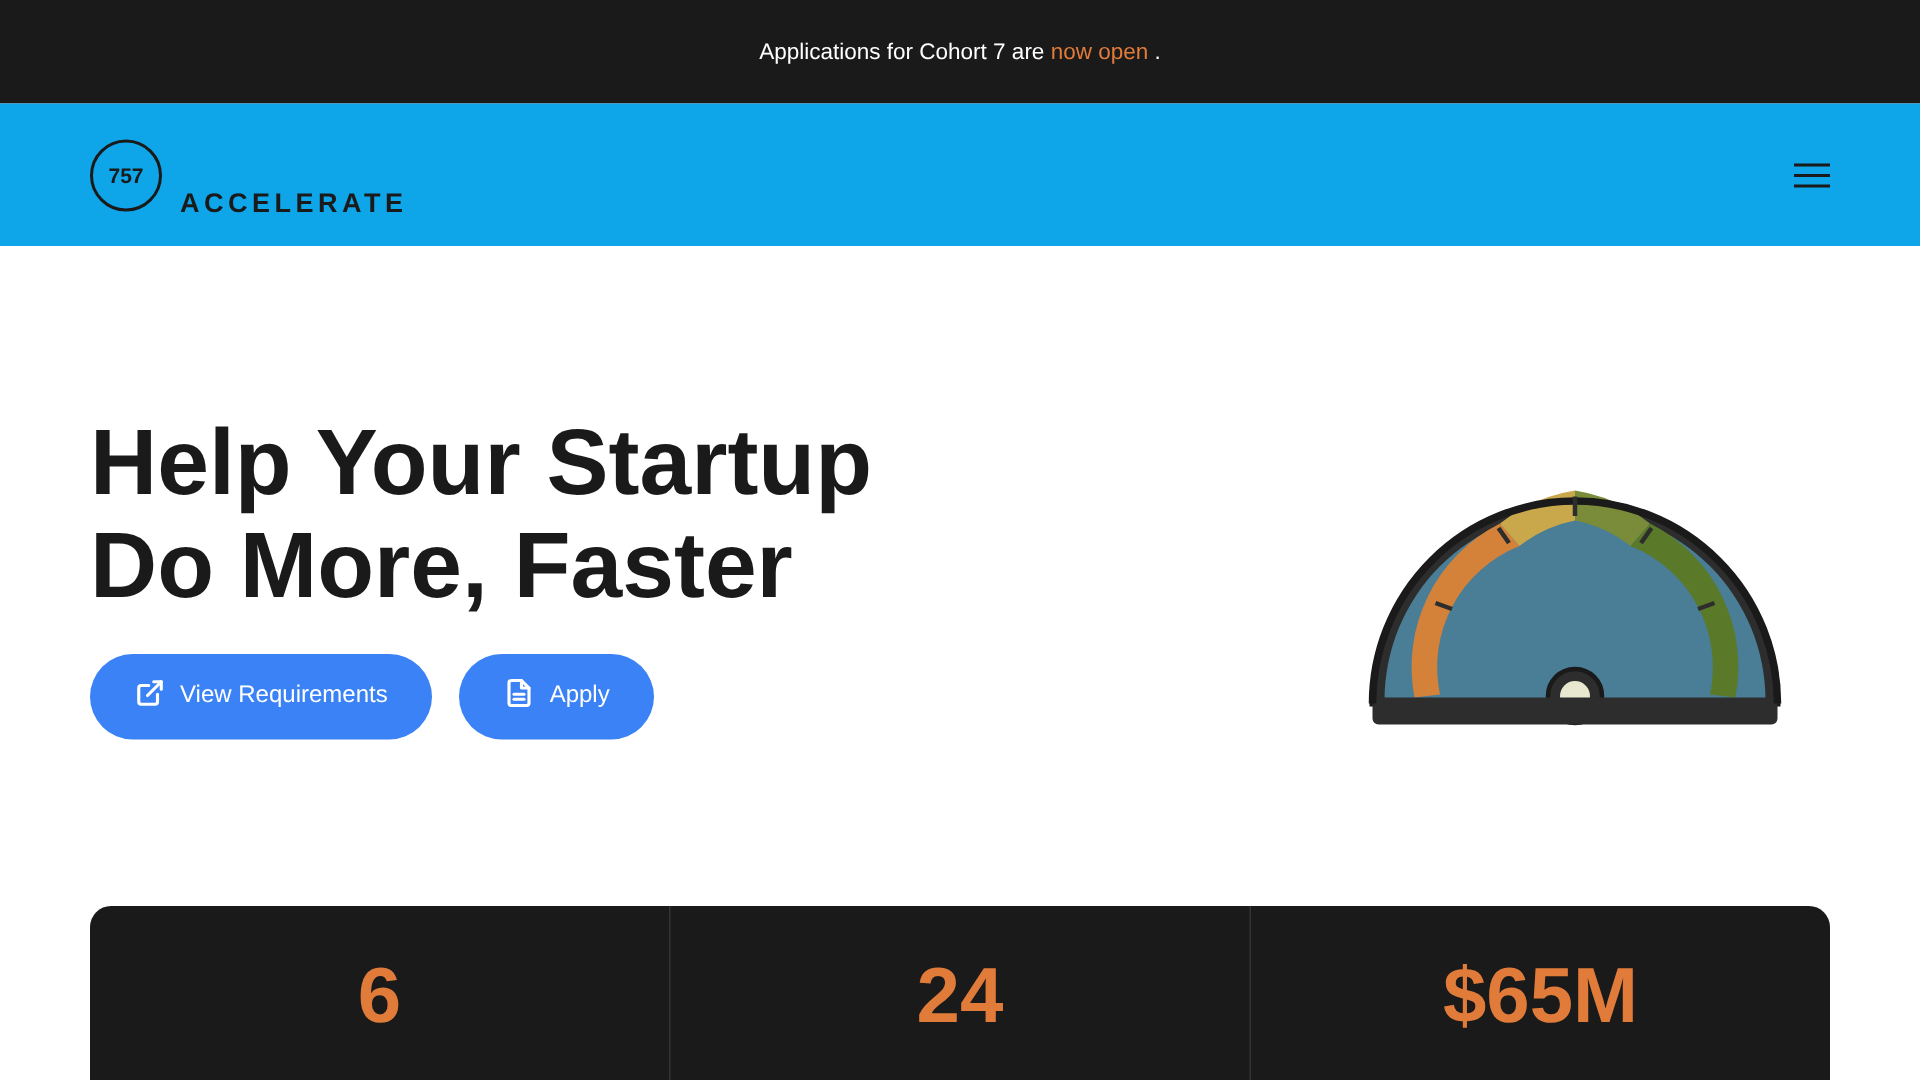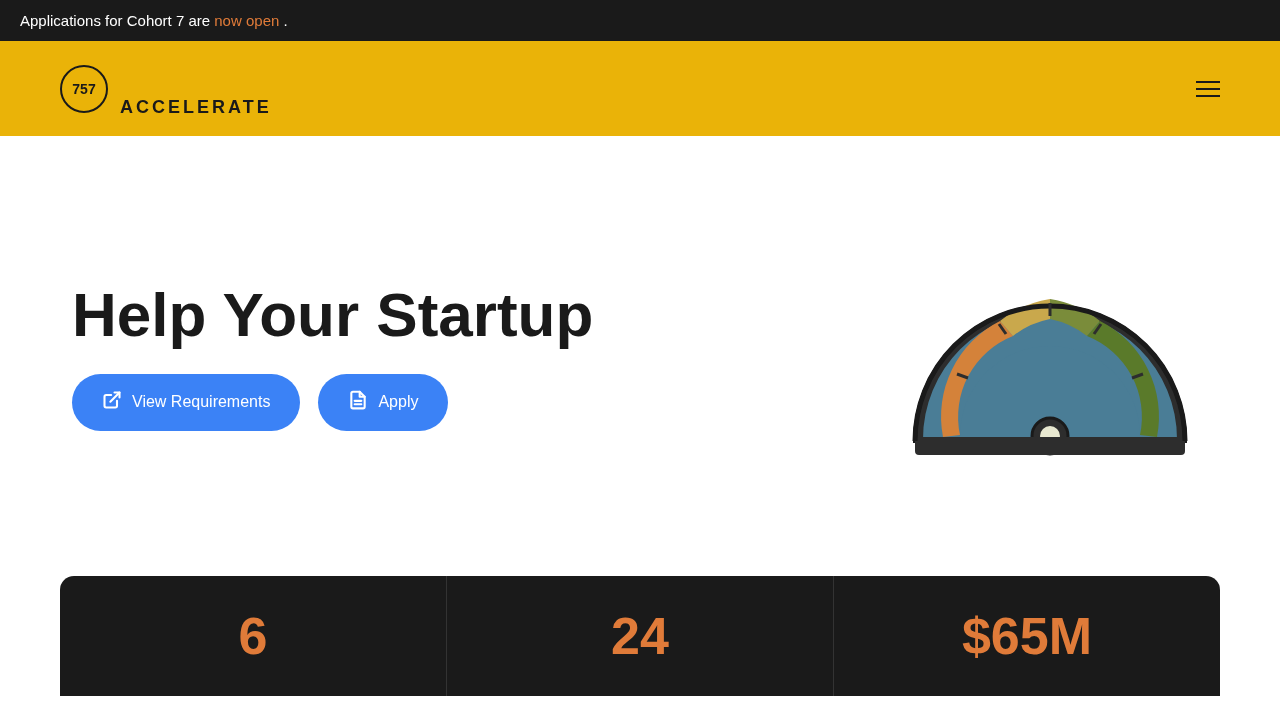--- a/index.html
+++ b/index.html
@@ -13,37 +13,38 @@
       background: #ffffff;
       width: 1280px;
       height: 720px;
       overflow: hidden;
     }
 
     
     .announcement-bar {
       background: #1a1a1a;
       color: #ffffff;
-      padding: 12px 20px;
+      text-align: center;
+      padding: 26px 20px;
       font-size: 15px;
       font-family: 'Arial', sans-serif;
     }
 
     .announcement-bar a {
       color: #e07b39;
       text-decoration: none;
     }
 
     
     .navbar {
       display: flex;
       align-items: center;
       justify-content: space-between;
       padding: 18px 60px;
-      background: #eab308;
+      background: #0ea5e9;
     }
 
     .logo-container {
       display: flex;
       align-items: center;
       gap: 12px;
     }
 
     .logo-circle {
       width: 48px;
@@ -83,21 +84,20 @@
       background: #1a1a1a;
     }
 
     
     .hero {
       display: flex;
       align-items: center;
       justify-content: space-between;
       padding: 40px 60px 40px 60px;
       min-height: 440px;
-      margin-left: 12px;
     }
 
     .hero-content {
       max-width: 600px;
     }
 
     .hero-title {
       font-family: 'Arial', sans-serif;
       font-size: 62px;
       font-weight: 800;
@@ -204,20 +204,21 @@
     <span></span>
     <span></span>
     <span></span>
   </div>
 </nav>
 
 <section class="hero">
   <div class="hero-content">
     <h1 class="hero-title">
       <span>Help Your Startup</span><br>
+      <span>Do More, Faster</span>
     </h1>
     <div class="hero-buttons">
       <button class="btn">
         <span class="btn-icon">
           <svg width="20" height="20" viewBox="0 0 24 24" fill="none" stroke="white" stroke-width="2.5" stroke-linecap="round" stroke-linejoin="round">
             <path d="M18 13v6a2 2 0 0 1-2 2H5a2 2 0 0 1-2-2V8a2 2 0 0 1 2-2h6"></path>
             <polyline points="15 3 21 3 21 9"></polyline>
             <line x1="10" y1="14" x2="21" y2="3"></line>
           </svg>
         </span>

